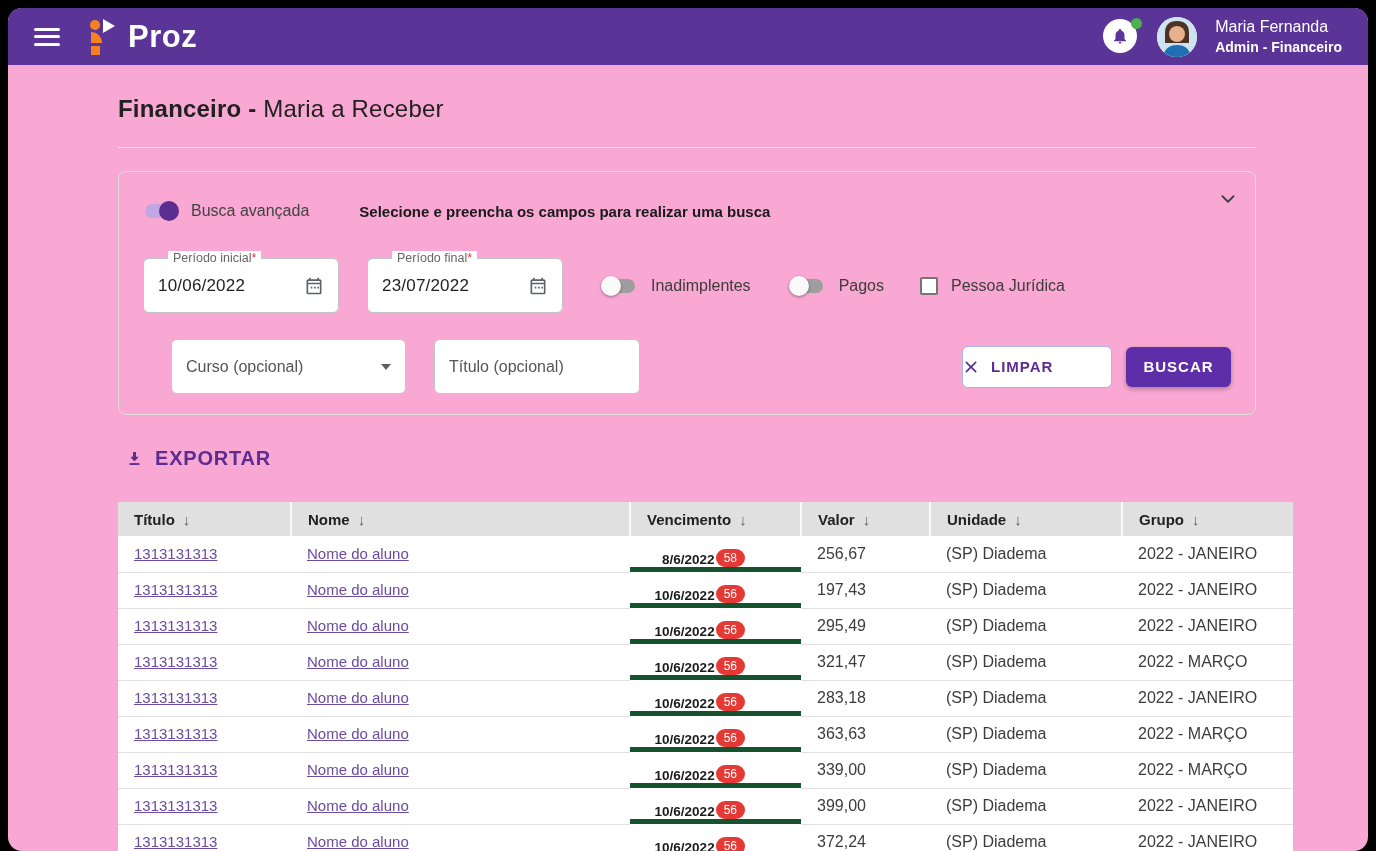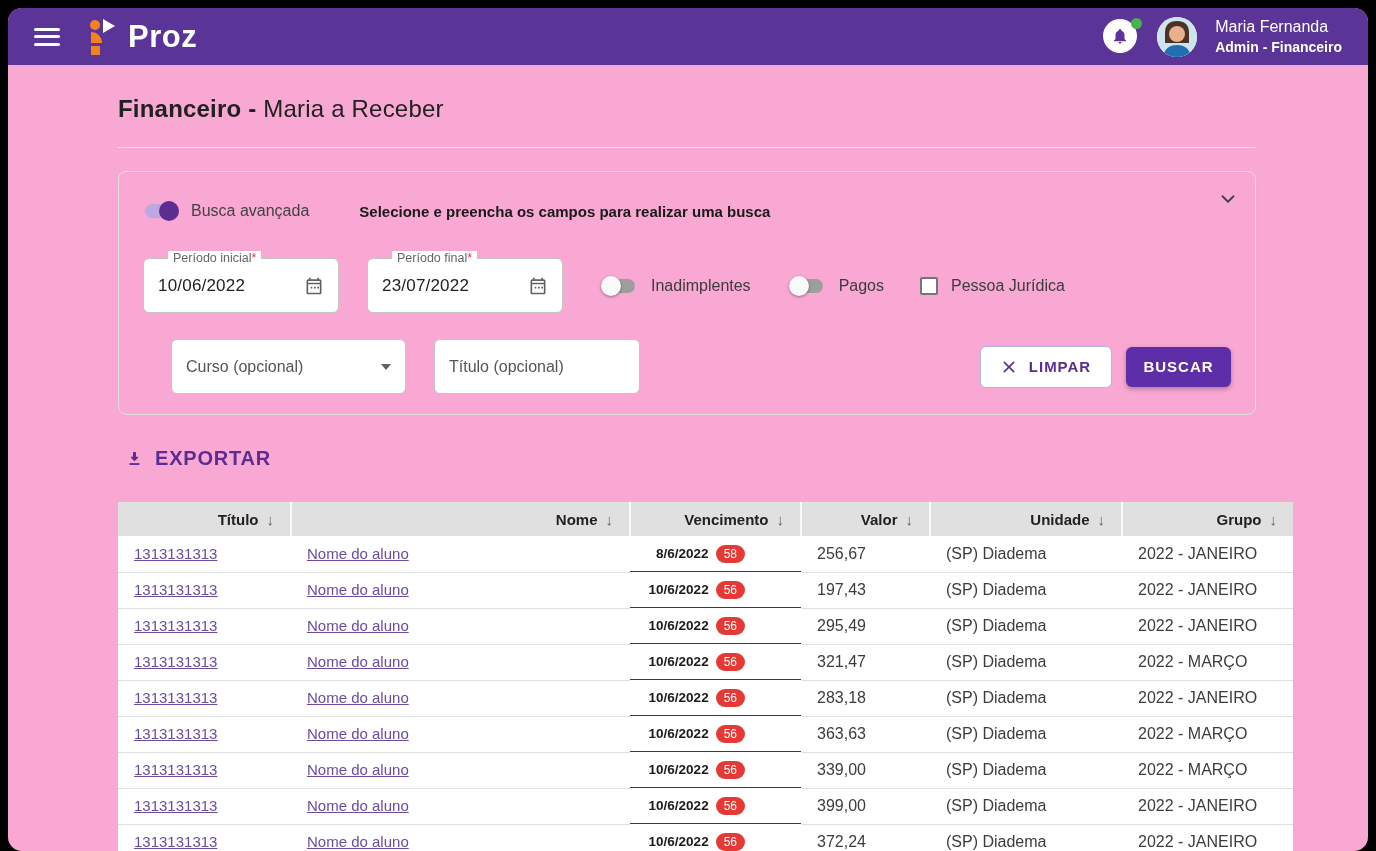--- a/index.html
+++ b/index.html
@@ -86,55 +86,55 @@
   .select-field .ph{font-size:16px; color:#555;}
   .select-field .caret{margin-left:auto; width:0; height:0;
     border-left:5px solid transparent; border-right:5px solid transparent;
     border-top:6px solid #616161;}
   .text-field{width:206px;}
   .text-field input{border:none; outline:none; font-size:16px; width:100%;
     font-family:inherit; color:#222; background:transparent;}
   .text-field input::placeholder{color:#555; opacity:1;}
   .btns{margin-left:auto; display:flex; align-items:center;}
   .btn-limpar{
-    display:flex; align-items:center; justify-content:center; gap:12px;
-    width:132px; height:42px; border:1px solid #aab4e8; border-radius:6px;
+    display:flex; align-items:center; justify-content:flex-start; gap:12px;
+    width:150px; height:42px; border:1px solid #aab4e8; border-radius:6px;
     background:#fff; color:#5b2d90; font-size:15px; font-weight:bold;
     letter-spacing:1px; cursor:pointer; font-family:inherit;
   }
   .btn-buscar{
     width:105px; height:40px; margin-left:14px; border:none; border-radius:6px;
     background:var(--purple-dark); color:#fff; font-size:15px; font-weight:bold;
     letter-spacing:1px; cursor:pointer; box-shadow:0 2px 5px rgba(0,0,0,.3);
     font-family:inherit;
   }
   
   .exportar{
     margin-top:32px; display:inline-flex; align-items:center; gap:12px;
     color:#5b2d90; font-size:20px; font-weight:bold; letter-spacing:.8px; cursor:pointer;
     padding-left:8px;
   }
   
   table{border-collapse:collapse; width:100%; margin-top:31px; table-layout:fixed;}
   th{
-    background:#e0e0e0; text-align:right; font-size:15px; color:#212121;
+    background:#e0e0e0; text-align:left; font-size:15px; color:#212121;
     height:34px; padding:0 16px 0 16px; border-right:2px solid #fafafa;
     font-weight:bold; cursor:pointer;
   }
   th:last-child{border-right:none;}
   th .arrow{color:#616161; font-weight:normal; font-size:15px; margin-left:8px;}
   .c0{width:173px;} .c1{width:339px;} .c2{width:171px;}
   .c3{width:129px;} .c4{width:192px;} .c5{width:171px;}
   td{
     height:36px; border-bottom:1px solid #e0e0e0; padding:0 0 0 16px;
     font-size:16px; color:#3c3c3c; white-space:nowrap; overflow:hidden;
   }
   td a{color:var(--purple-link); text-decoration:underline; font-size:15px; cursor:pointer;}
-  td.venc{display:flex; align-items:center; justify-content:flex-end;
-    padding-right:56px; gap:7px; border-bottom:1px solid #14532d;}
+  td.venc{display:flex; align-items:flex-end; justify-content:flex-end;
+    padding-right:56px; gap:1px; border-bottom:5px solid #14532d;}
   .venc-date{font-size:13.5px; font-weight:bold; color:#1a1a1a;}
   .badge{
     background:var(--badge-red); color:#fff; font-size:12px; font-weight:normal;
     border-radius:10px; padding:3px 8px; line-height:1;
   }
   tr.data-row{background:#fff;}
 </style>
 </head>
 <body>
 

